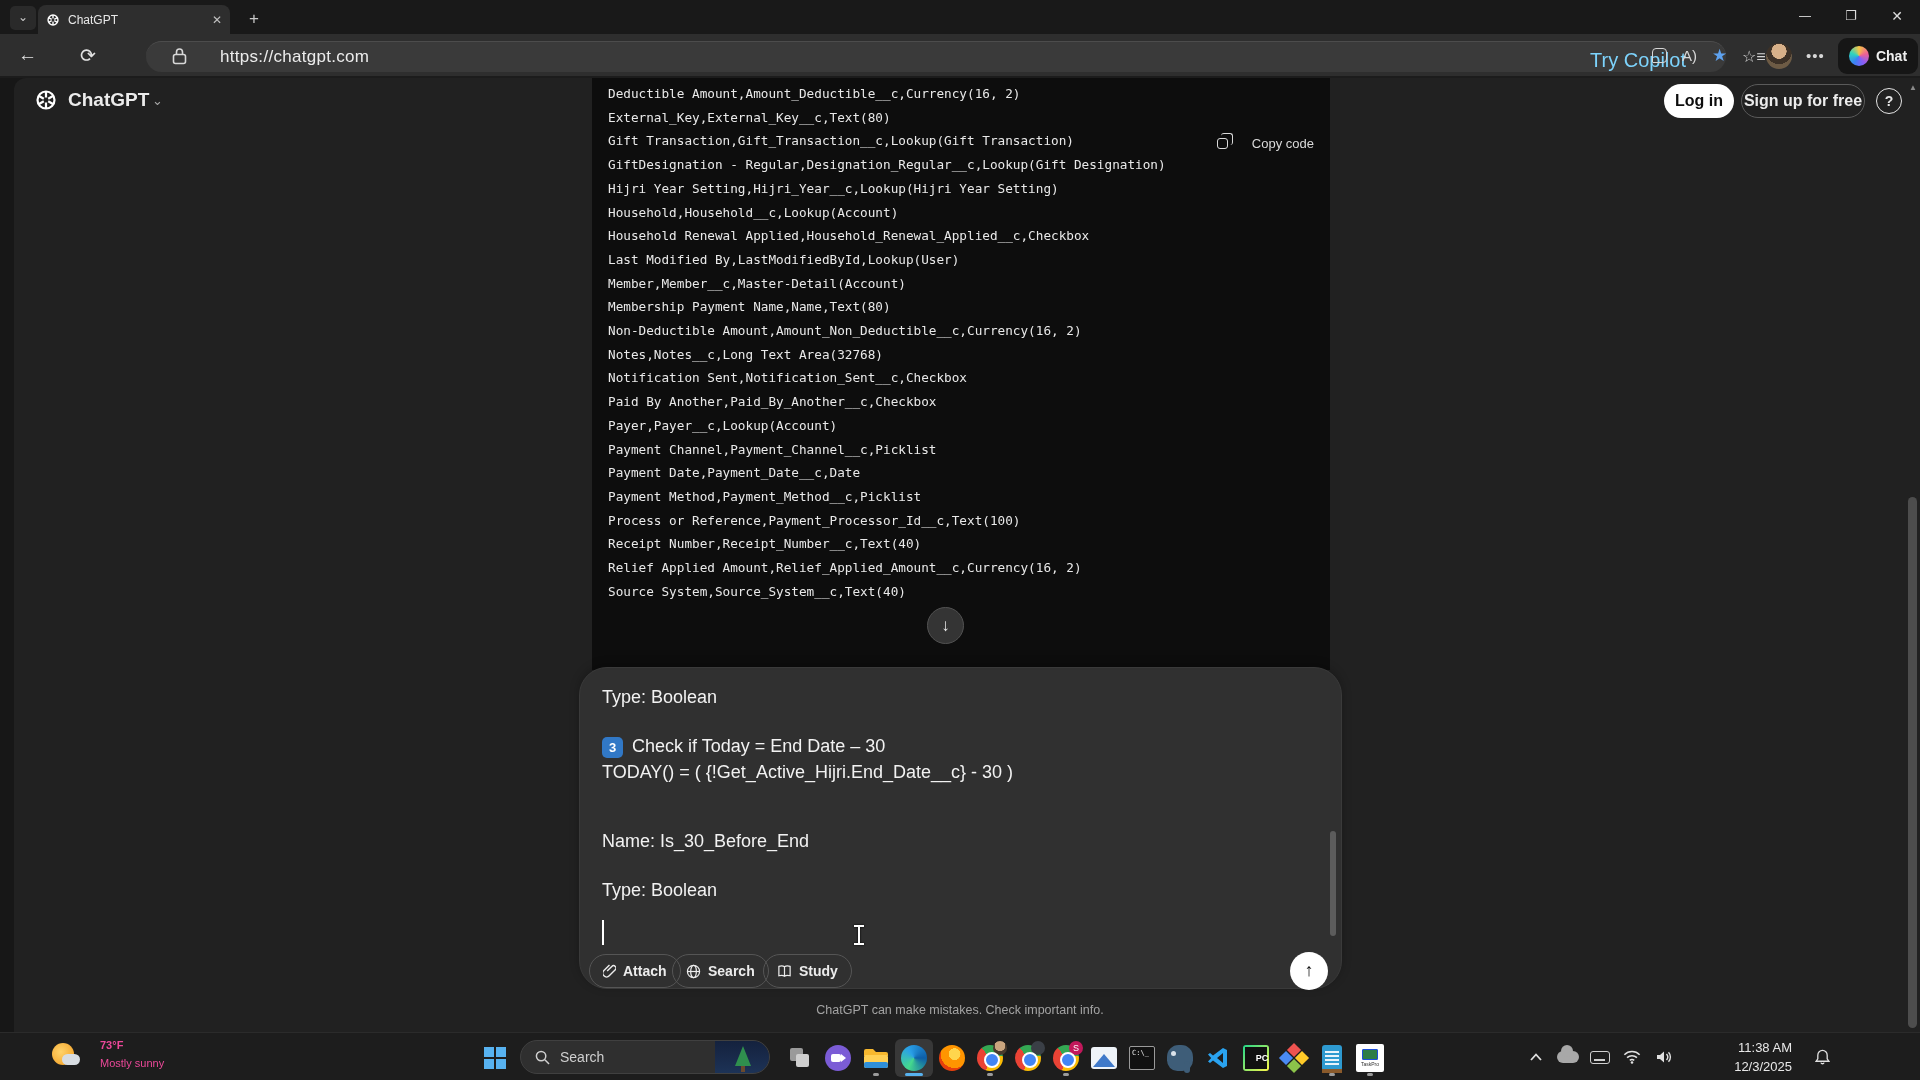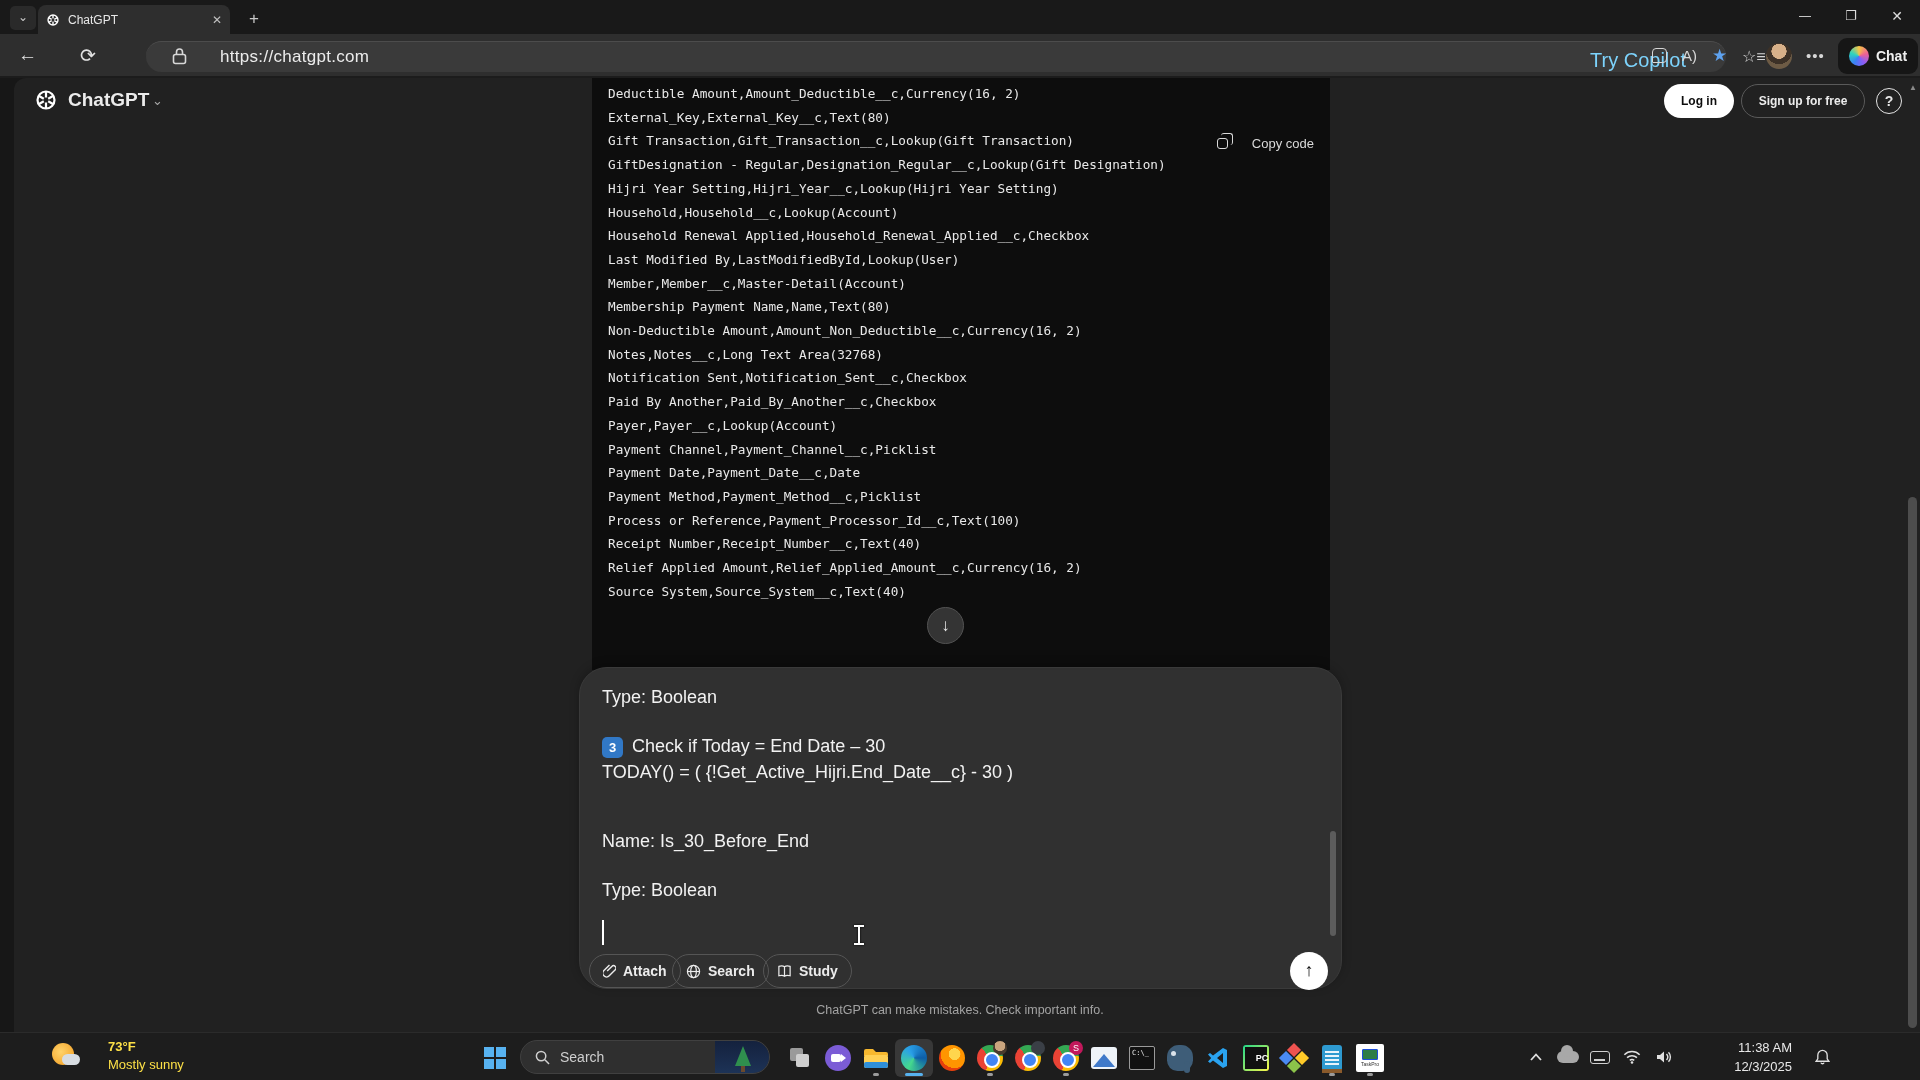--- a/index.html
+++ b/index.html
@@ -39,21 +39,21 @@
   .content{left:0;top:78px;width:1920px;height:954px;background:#171717;}
   .main{left:14px;top:0;width:1892px;height:954px;background:#212121;border-radius:12px 0 0 0;}
   .pgscroll{left:1906px;top:0;width:14px;height:954px;background:#212121;}
   .pgscroll .arrow{left:3px;top:5px;color:#8a8a8a;font-size:8px;}
   .pgscroll .thumb{left:2px;top:419px;width:9px;height:531px;border-radius:5px;background:#4d4d4d;}
 
   
   .oai-logo{color:#fff;}
   .brand{font-size:19px;font-weight:600;color:#ececec;}
   .brand-caret{color:#a8a8a8;font-size:13px;}
-  .pill{border-radius:18px;display:flex;align-items:center;justify-content:center;font-size:12px;}
+  .pill{border-radius:18px;display:flex;align-items:center;justify-content:center;font-size:16px;}
   .login{left:1650px;top:6px;width:70px;height:34px;background:#fff;color:#0d0d0d;font-weight:600;}
   .signup{left:1727px;top:6px;width:124px;height:34px;border:1px solid #5a5a5a;color:#ececec;font-weight:600;}
   .help{left:1862px;top:10px;width:26px;height:26px;border:1.5px solid #e6e6e6;border-radius:50%;
     color:#e6e6e6;font-size:14px;text-align:center;line-height:24px;font-weight:700;}
 
   
   .codeblock{left:578px;top:0;width:738px;height:592px;background:#0d0d0d;overflow:hidden;
     padding:4px 0 0 16px;}
   .cl{font-family:"DejaVu Sans Mono","Liberation Mono",monospace;font-size:12.7px;line-height:23.7px;
     color:#e9e9e9;white-space:pre;}
@@ -77,21 +77,21 @@
     color:#0d0d0d;font-size:18px;font-weight:700;text-align:center;line-height:37px;}
   .cscroll{right:5px;top:163px;width:6px;height:105px;border-radius:3px;background:#5c5c5c;}
   .footer{left:0;top:925px;width:1892px;text-align:center;font-size:12.5px;color:#a3a3a3;}
 
   
   .taskbar{left:0;top:1032px;width:1920px;height:48px;background:#1d1d1d;border-top:1px solid #2b2b2b;}
   .weather-ic{left:50px;top:7px;width:32px;height:32px;}
   .sun{position:absolute;left:2px;top:3px;width:22px;height:22px;border-radius:50%;
     background:radial-gradient(circle at 40% 40%,#ffd36b,#f29b1d);}
   .cloudlet{position:absolute;left:12px;top:14px;width:18px;height:11px;border-radius:8px;background:#d8dde2;}
-  .wtxt{left:108px;font-size:13px;color:#fde047;}
+  .wtxt{left:100px;font-size:11px;color:#ec4899;}
   .tbcell{top:6px;width:38px;height:38px;border-radius:6px;display:flex;align-items:center;justify-content:center;}
   .startgrid{display:grid;grid-template-columns:10px 10px;grid-template-rows:10px 10px;gap:2px;}
   .startgrid i{background:#57b2f0;}
   .tsearch{left:520px;top:7px;width:250px;height:34px;border-radius:17px;background:#2f2f2f;
     border:1px solid #404040;display:flex;align-items:center;overflow:hidden;}
   .tsearch .mag{margin:0 10px 0 14px;}
   .tsearch .lbl{flex:1;color:#cfcfcf;font-size:14px;}
   .tsearch .scene{width:54px;height:34px;background:linear-gradient(#14213d,#1d3357);position:relative;}
   .tree{position:absolute;left:20px;top:6px;width:0;height:0;border-left:8px solid transparent;
     border-right:8px solid transparent;border-bottom:20px solid #2f8f4e;}

